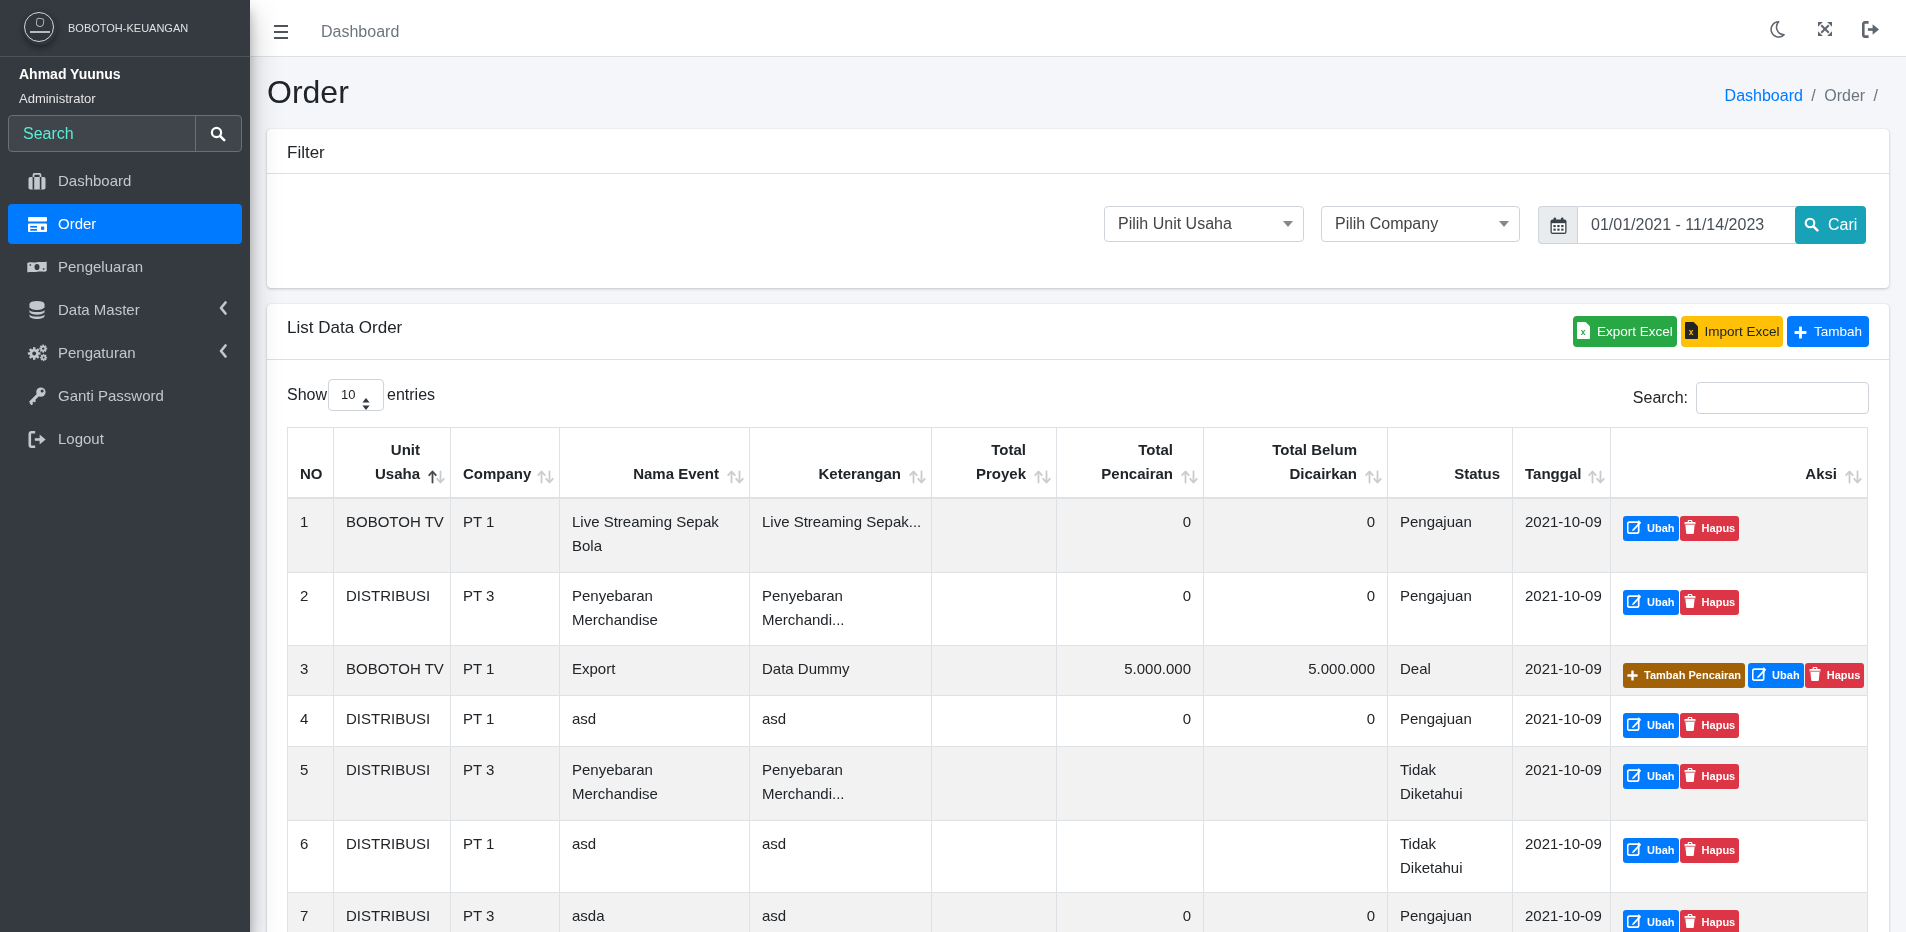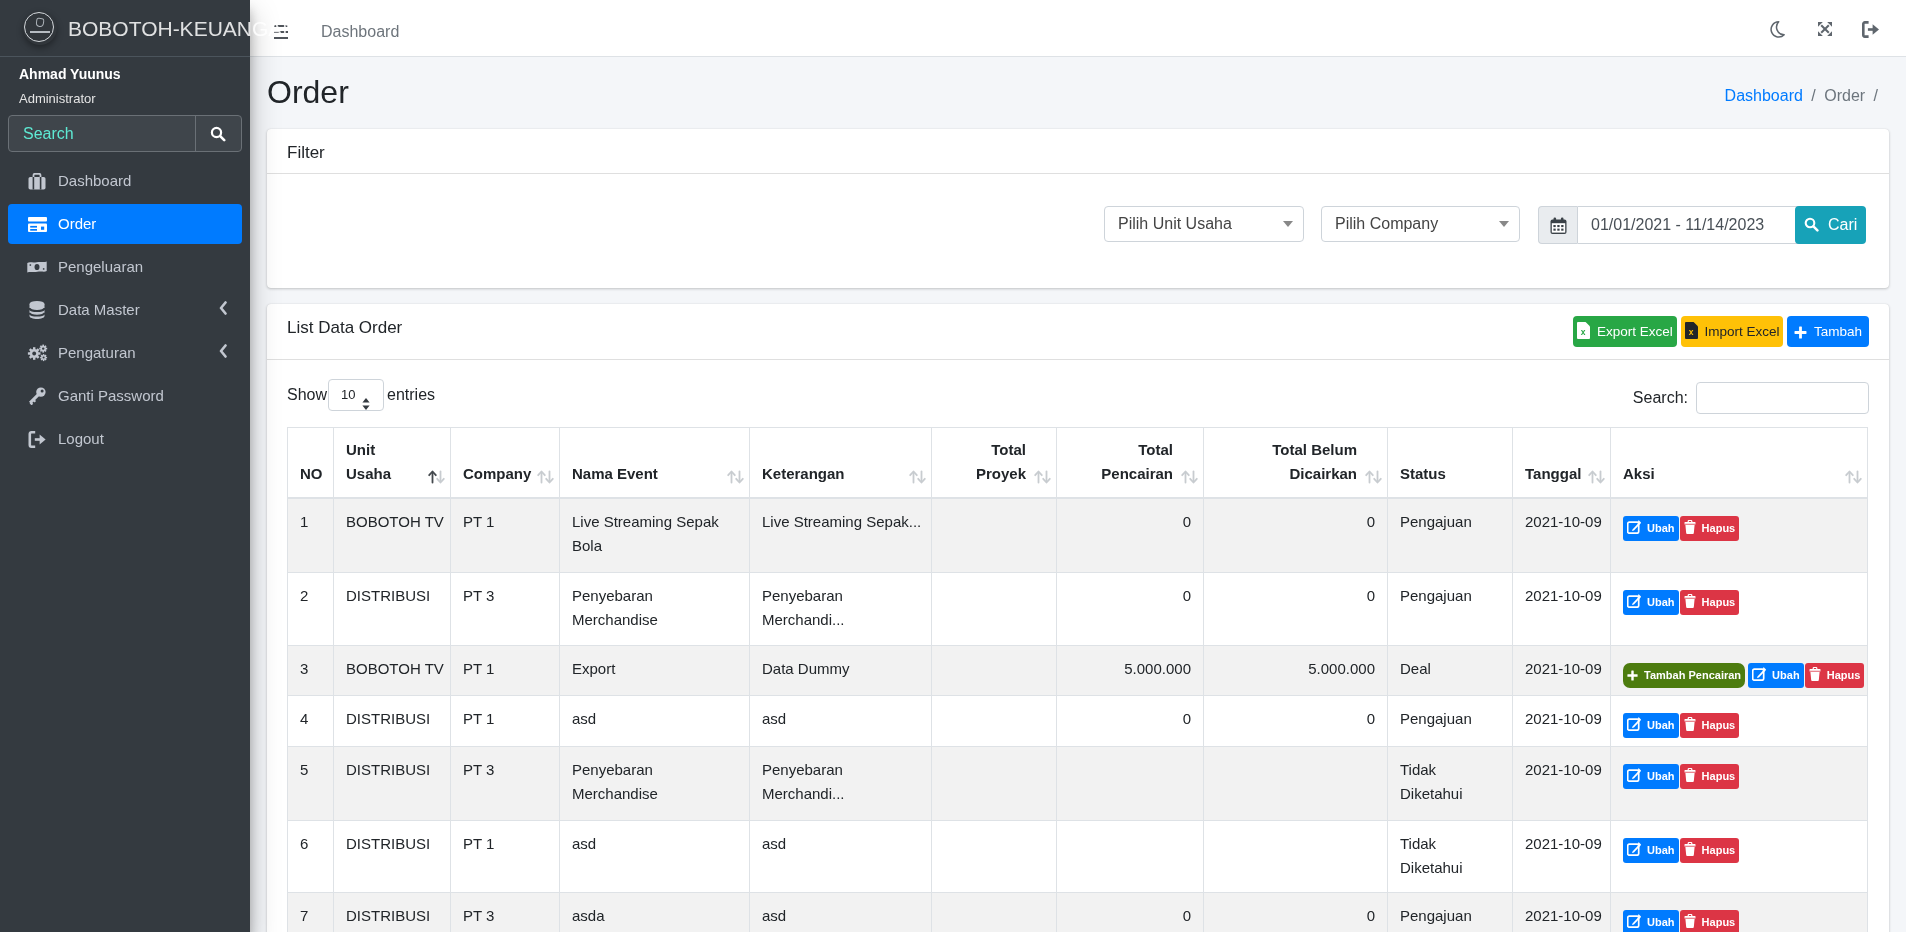--- a/index.html
+++ b/index.html
@@ -8,21 +8,21 @@
 body { font-family:"Liberation Sans", sans-serif; background:#f4f6f9; color:#212529; }
 #app { position:relative; width:1906px; height:932px; }
 
 
 .sidebar { position:absolute; left:0; top:0; width:250px; height:932px; background:#343a40; box-shadow:0 14px 28px rgba(0,0,0,.25),0 10px 10px rgba(0,0,0,.22); z-index:5; }
 .brand { position:relative; height:57px; border-bottom:1px solid #4b545c; }
 .brand-logo { position:absolute; left:23px; top:11px; width:34px; height:34px; border-radius:50%; background:#31363b; box-shadow:0 3px 6px rgba(0,0,0,.35); overflow:hidden; }
 .brand-logo .ring { position:absolute; left:1px; top:1px; width:30px; height:30px; border-radius:50%; border:1px solid #d4d8dc; }
 .brand-logo .t1 { position:absolute; left:13px; top:7px; width:8px; height:9px; border:1px solid #aab0b6; border-radius:3px 3px 5px 5px; transform:rotate(8deg); }
 .brand-logo .t2 { position:absolute; left:7px; top:19.5px; width:20px; height:2.5px; background:#b6bcc2; box-shadow:0 4px 0 -1px #8d949a; }
-.brand-text { position:absolute; left:68px; top:0; height:57px; line-height:57px; font-size:21px; color:rgba(255,255,255,.85); white-space:nowrap; letter-spacing:0; }
+.brand-text { position:absolute; left:68px; top:0; height:57px; line-height:57px; font-size:11px; color:rgba(255,255,255,.85); white-space:nowrap; letter-spacing:0; }
 .user-panel { position:relative; }
 .user-name { position:absolute; left:19px; top:9px; font-size:14px; font-weight:700; color:#ffffff; }
 .user-role { position:absolute; left:19px; top:34px; font-size:13px; color:#e5e5e5; }
 .side-search { position:absolute; left:8px; top:115px; width:234px; height:37px; border:1px solid #6a7076; border-radius:4px; display:flex; }
 .side-search .inp { flex:1; line-height:35px; padding-left:14px; font-size:16px; color:#5eead4; background:rgba(255,255,255,.06); border-radius:3px 0 0 3px; }
 .side-search .btn { width:46px; background:rgba(255,255,255,.06); border-left:1px solid #6a7076; border-radius:0 3px 3px 0; position:relative; }
 .side-search .btn svg { position:absolute; left:14px; top:10px; }
 .menu { position:absolute; left:0; top:161px; width:250px; }
 .mitem { position:relative; height:40px; margin:0 8px 3px 8px; border-radius:4px; color:#c2c7d0; }
 .mitem.active { background:#007bff; color:#fff; }
@@ -83,31 +83,31 @@
 .show-sel .ud { position:absolute; right:13px; top:10px; }
 .search-row { position:absolute; right:20px; top:77px; line-height:32px; }
 .search-row label { font-size:16px; vertical-align:middle; margin-right:8px; }
 .search-inp { display:inline-block; width:173px; height:32px; border:1px solid #ced4da; border-radius:4px; vertical-align:middle; background:#fff; }
 
 
 .tbl-wrap { position:absolute; left:20px; top:123px; width:1580px; }
 table.dt { border-collapse:collapse; table-layout:fixed; width:1580px; font-size:15px; }
 table.dt th, table.dt td { border:1px solid #dee2e6; padding:11px 12px; vertical-align:top; line-height:24px; overflow:hidden; }
 td.nw { white-space:nowrap; }
-table.dt thead th { font-weight:700; vertical-align:bottom; position:relative; border-bottom:2px solid #dee2e6; text-align:left; padding-top:9px; white-space:nowrap; }
+table.dt thead th { font-weight:700; vertical-align:bottom; position:relative; border-bottom:2px solid #dee2e6; text-align:right; padding-top:9px; white-space:nowrap; }
 table.dt thead th.num { text-align:right; }
 table.dt thead th.sortable { padding-right:30px; }
 table.dt tbody tr.odd { background:#f2f2f2; }
 td.num, th.num { text-align:right; }
 .sort-ic { position:absolute; right:5px; bottom:13px; line-height:0; }
 .btn-s { display:inline-block; height:25px; line-height:25px; padding:0 4px; border-radius:3px; color:#fff; font-size:11px; font-weight:700; white-space:nowrap; vertical-align:top; }
 .btn-s svg { vertical-align:-2px; margin-right:3px; }
 .bu { background:#007bff; }
 .bh { background:#dc3545; margin-left:1px; }
-.bt { background:#4d7c0f; margin-right:3px;border-radius:7px; }
+.bt { background:#a16207; margin-right:3px; }
 .acts { display:block; height:0; overflow:visible; margin-top:6px; white-space:nowrap; }
 </style>
 </head>
 <body>
 <div id="app">
 
   <aside class="sidebar">
     <div class="brand">
       <div class="brand-logo">
           <div class="ring"></div>

